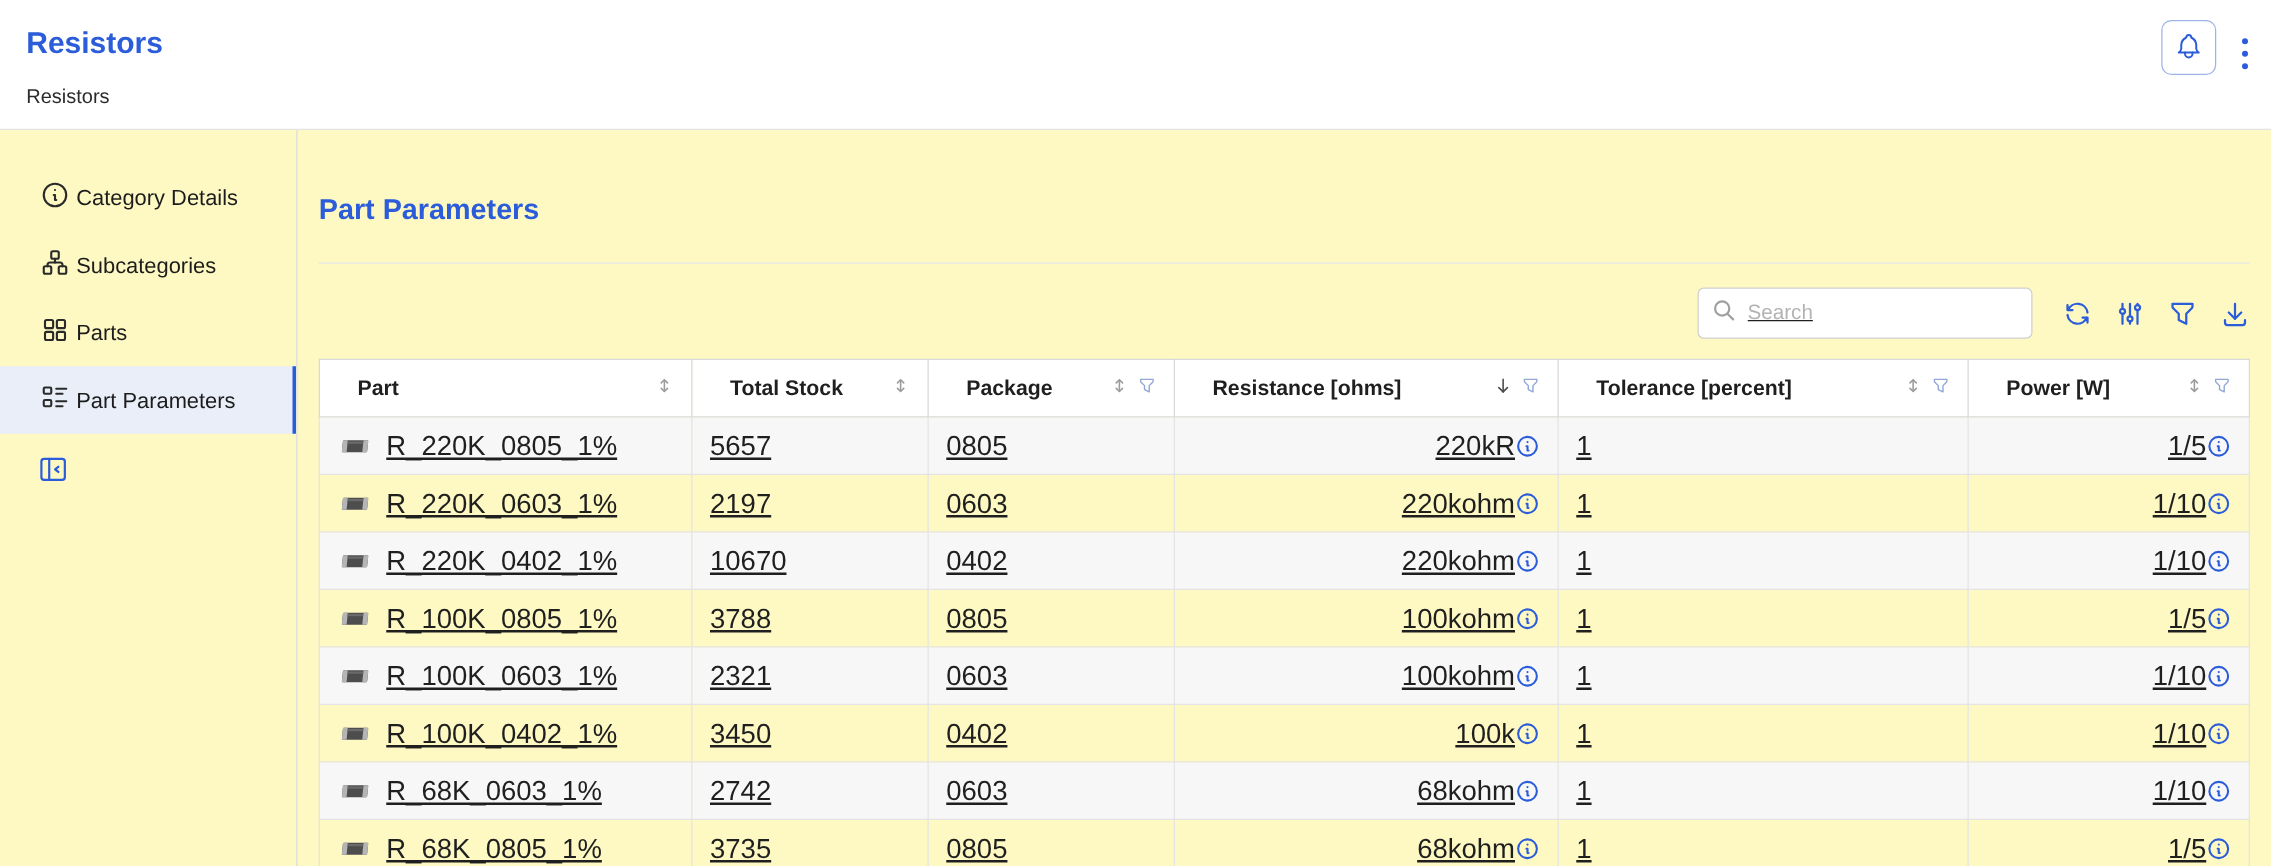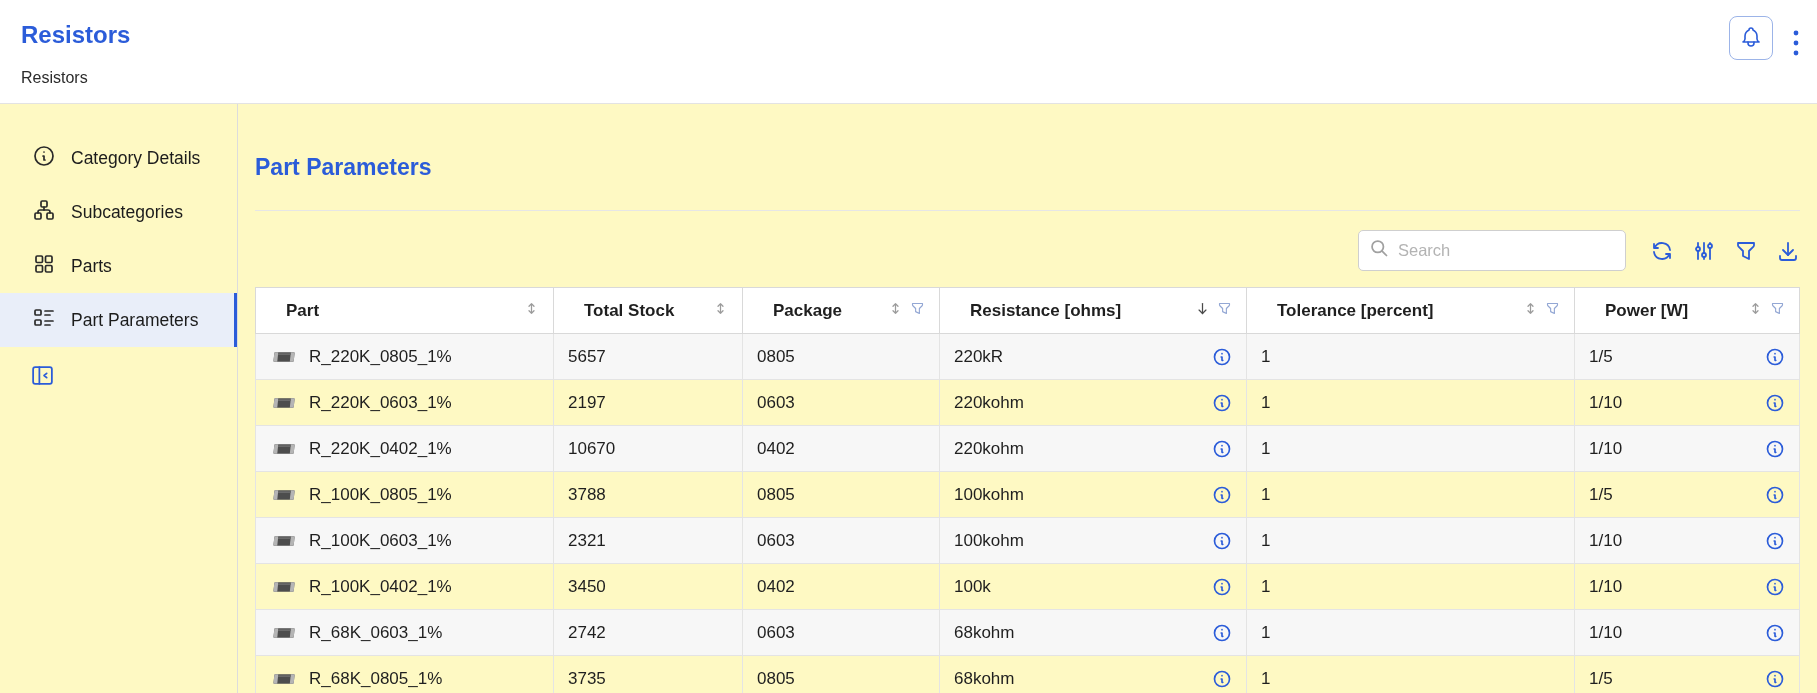--- a/index.html
+++ b/index.html
@@ -35,21 +35,21 @@
   .kebab-btn { top: 26px; right: 8px; width: 26px; height: 44px; display:flex; align-items:flex-start; justify-content:center; }
 
   
   .content { display: flex; height: 589px; }
   .sidebar {
     width: 238px; flex: 0 0 238px;
     border-right: 1px solid #dcdcdc;
     padding-top: 27px;
   }
   .side-item {
-    height: 54px; display: flex; align-items: center; gap: 15px;
+    height: 54px; display: flex; align-items: center; gap: 5px;
     padding-left: 32px; cursor: pointer;
     font-size: 17.5px; color: #1c1c1c;
   }
   .side-item svg { flex: 0 0 auto; }
   .side-item.selected {
     background: #e9eef9;
     box-shadow: inset -3px 0 0 var(--accent);
   }
   .collapse-btn {
     margin: 16px 0 0 30px; background: none; border: none; cursor: pointer;
@@ -65,47 +65,47 @@
 
   
   .toolbar {
     margin-top: 19px; height: 41px;
     display: flex; align-items: center; justify-content: flex-end; gap: 18px;
   }
   .search-box {
     width: 268px; height: 41px;
     border: 1px solid #cfcfcf; border-radius: 5px;
     display: flex; align-items: center; gap: 8px;
-    padding: 0 10px; background: #fff; margin-right: 6px;
+    padding: 0 10px; background: #fff; margin-right: 6px; text-decoration: underline;
   }
   .search-box input {
     border: none; outline: none; flex: 1; font-size: 16.5px;
     font-family: "Liberation Sans", sans-serif; color:#333;
   }
   .search-box input::placeholder { color: #b3b3b3; }
   .tool-btn { background: none; border: none; cursor: pointer; padding: 0; line-height: 0; }
 
   
   table { border-collapse: collapse; table-layout: fixed; width: 100%; margin-top: 16px; }
   th {
     height: 46px; background: #fff;
     border: 1px solid #d9d9d9;
     font-size: 17px; font-weight: 700; text-align: left;
     padding: 0 14px; cursor: pointer;
   }
   .th-inner { display: flex; align-items: center; margin-left: 16px; }
   .th-icons { margin-left: auto; display: flex; align-items: center; gap: 7px; }
   td {
     height: 46px; padding: 0 14px;
-    font-size: 17px;
-    border: 1px solid #e4e4e4; border-top: none;
+    font-size: 22px;
+    border: 1px solid #e4e4e4; border-top: none; text-decoration: underline;
   }
   tr.alt td { background: #f7f7f7; }
   .cell-part-inner { display: flex; align-items: center; gap: 12px; }
-  .with-info-inner { display: flex; align-items: center; justify-content: space-between; }
+  .with-info-inner { display: flex; align-items: center; justify-content: flex-end; }
   .info-btn { cursor: pointer; line-height: 0; }
   .chip { line-height: 0; }
 
   :root { --accent: #2b5cd9; }
 </style>
 </head>
 <body>
 
 <div class="page">
 

